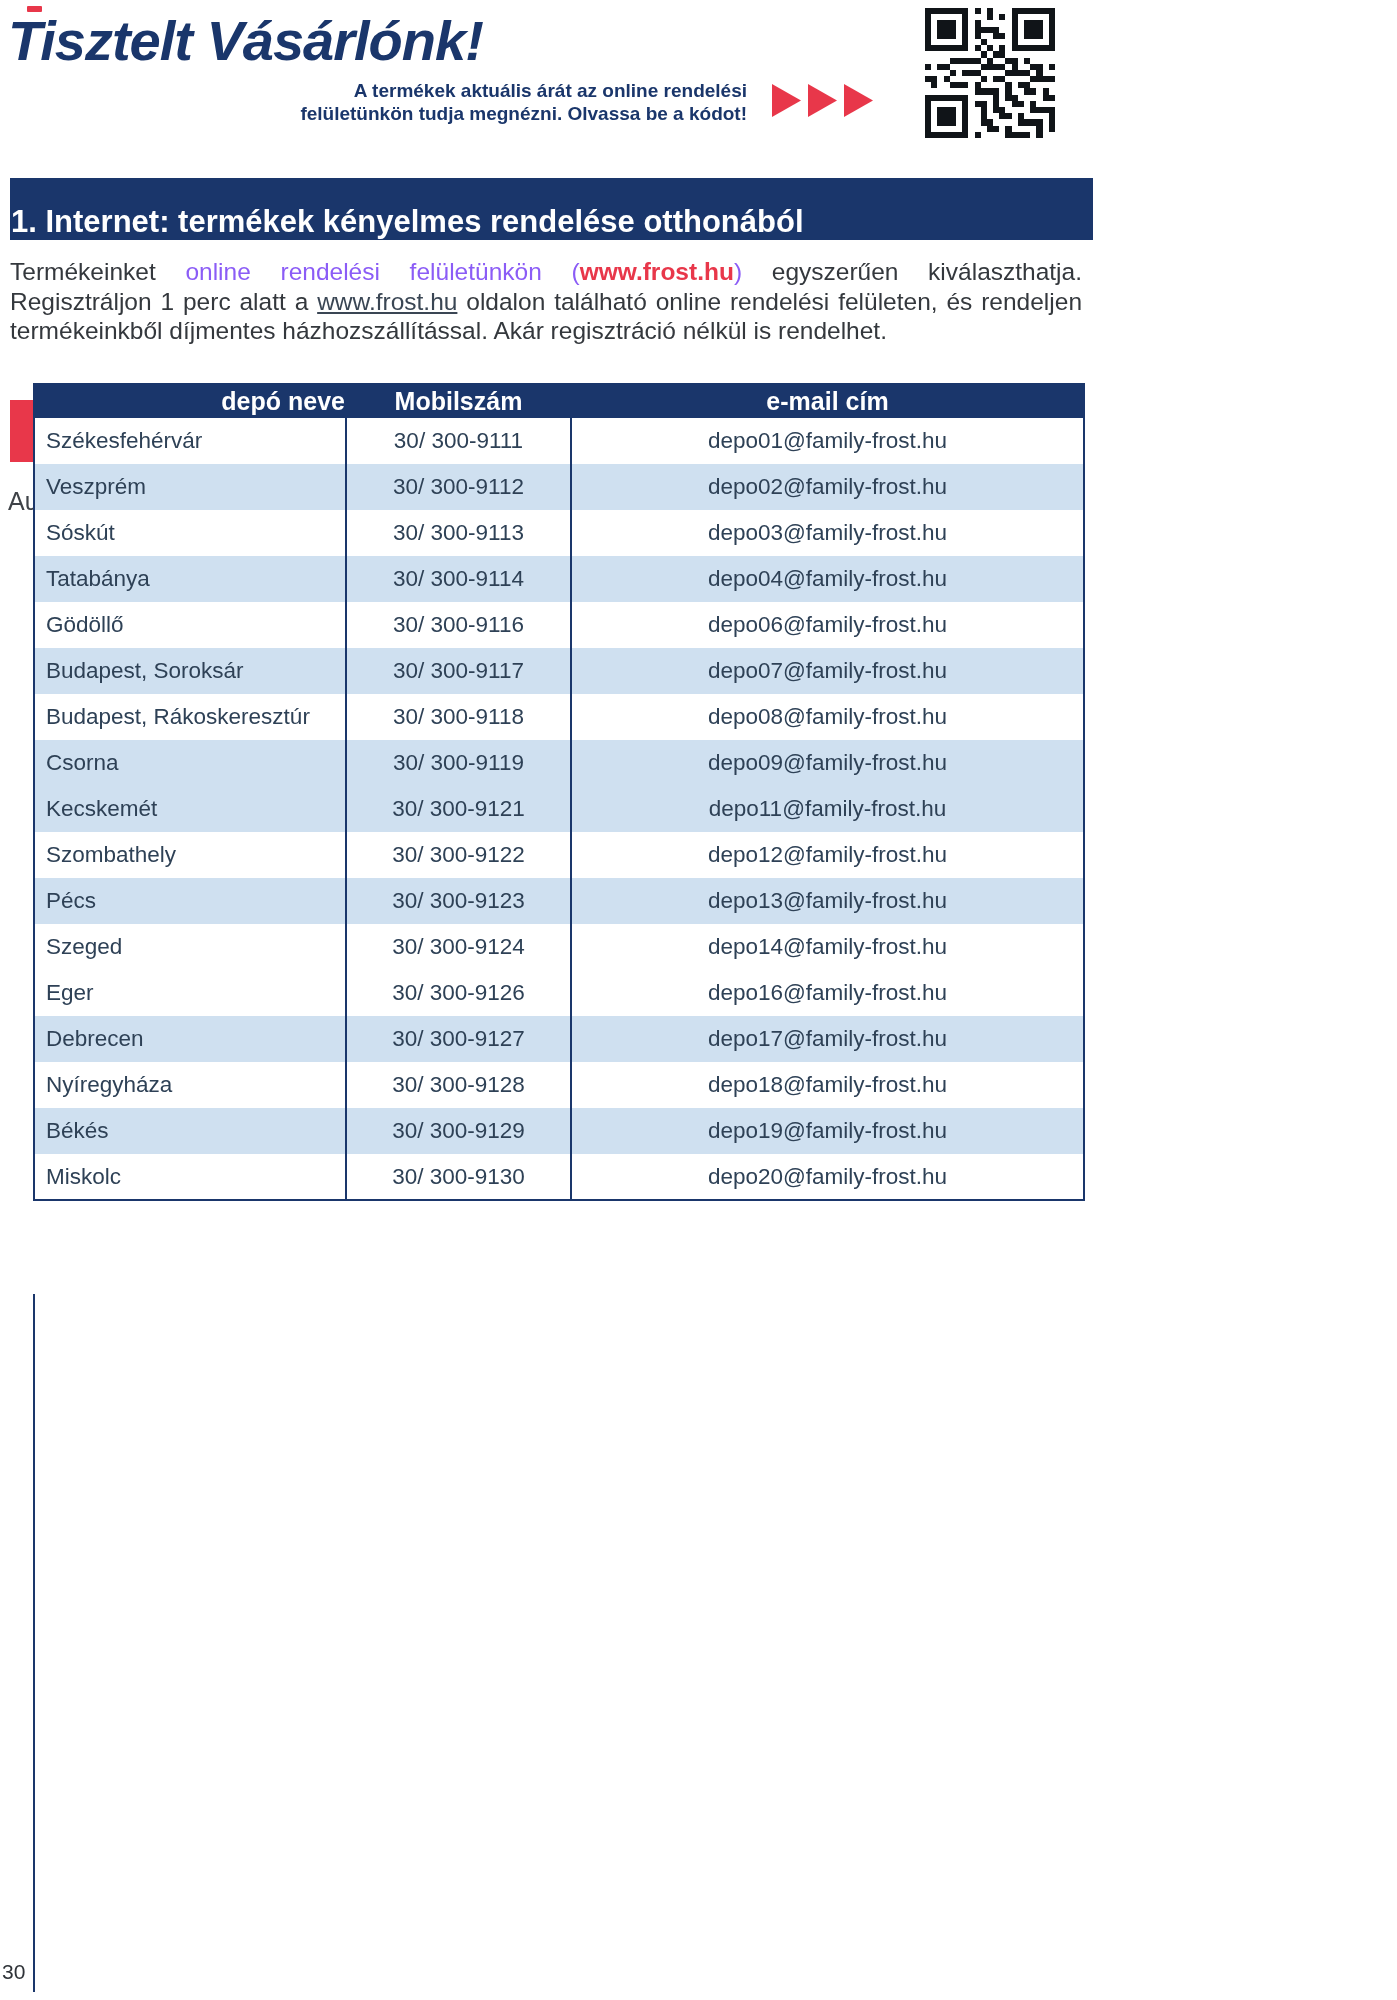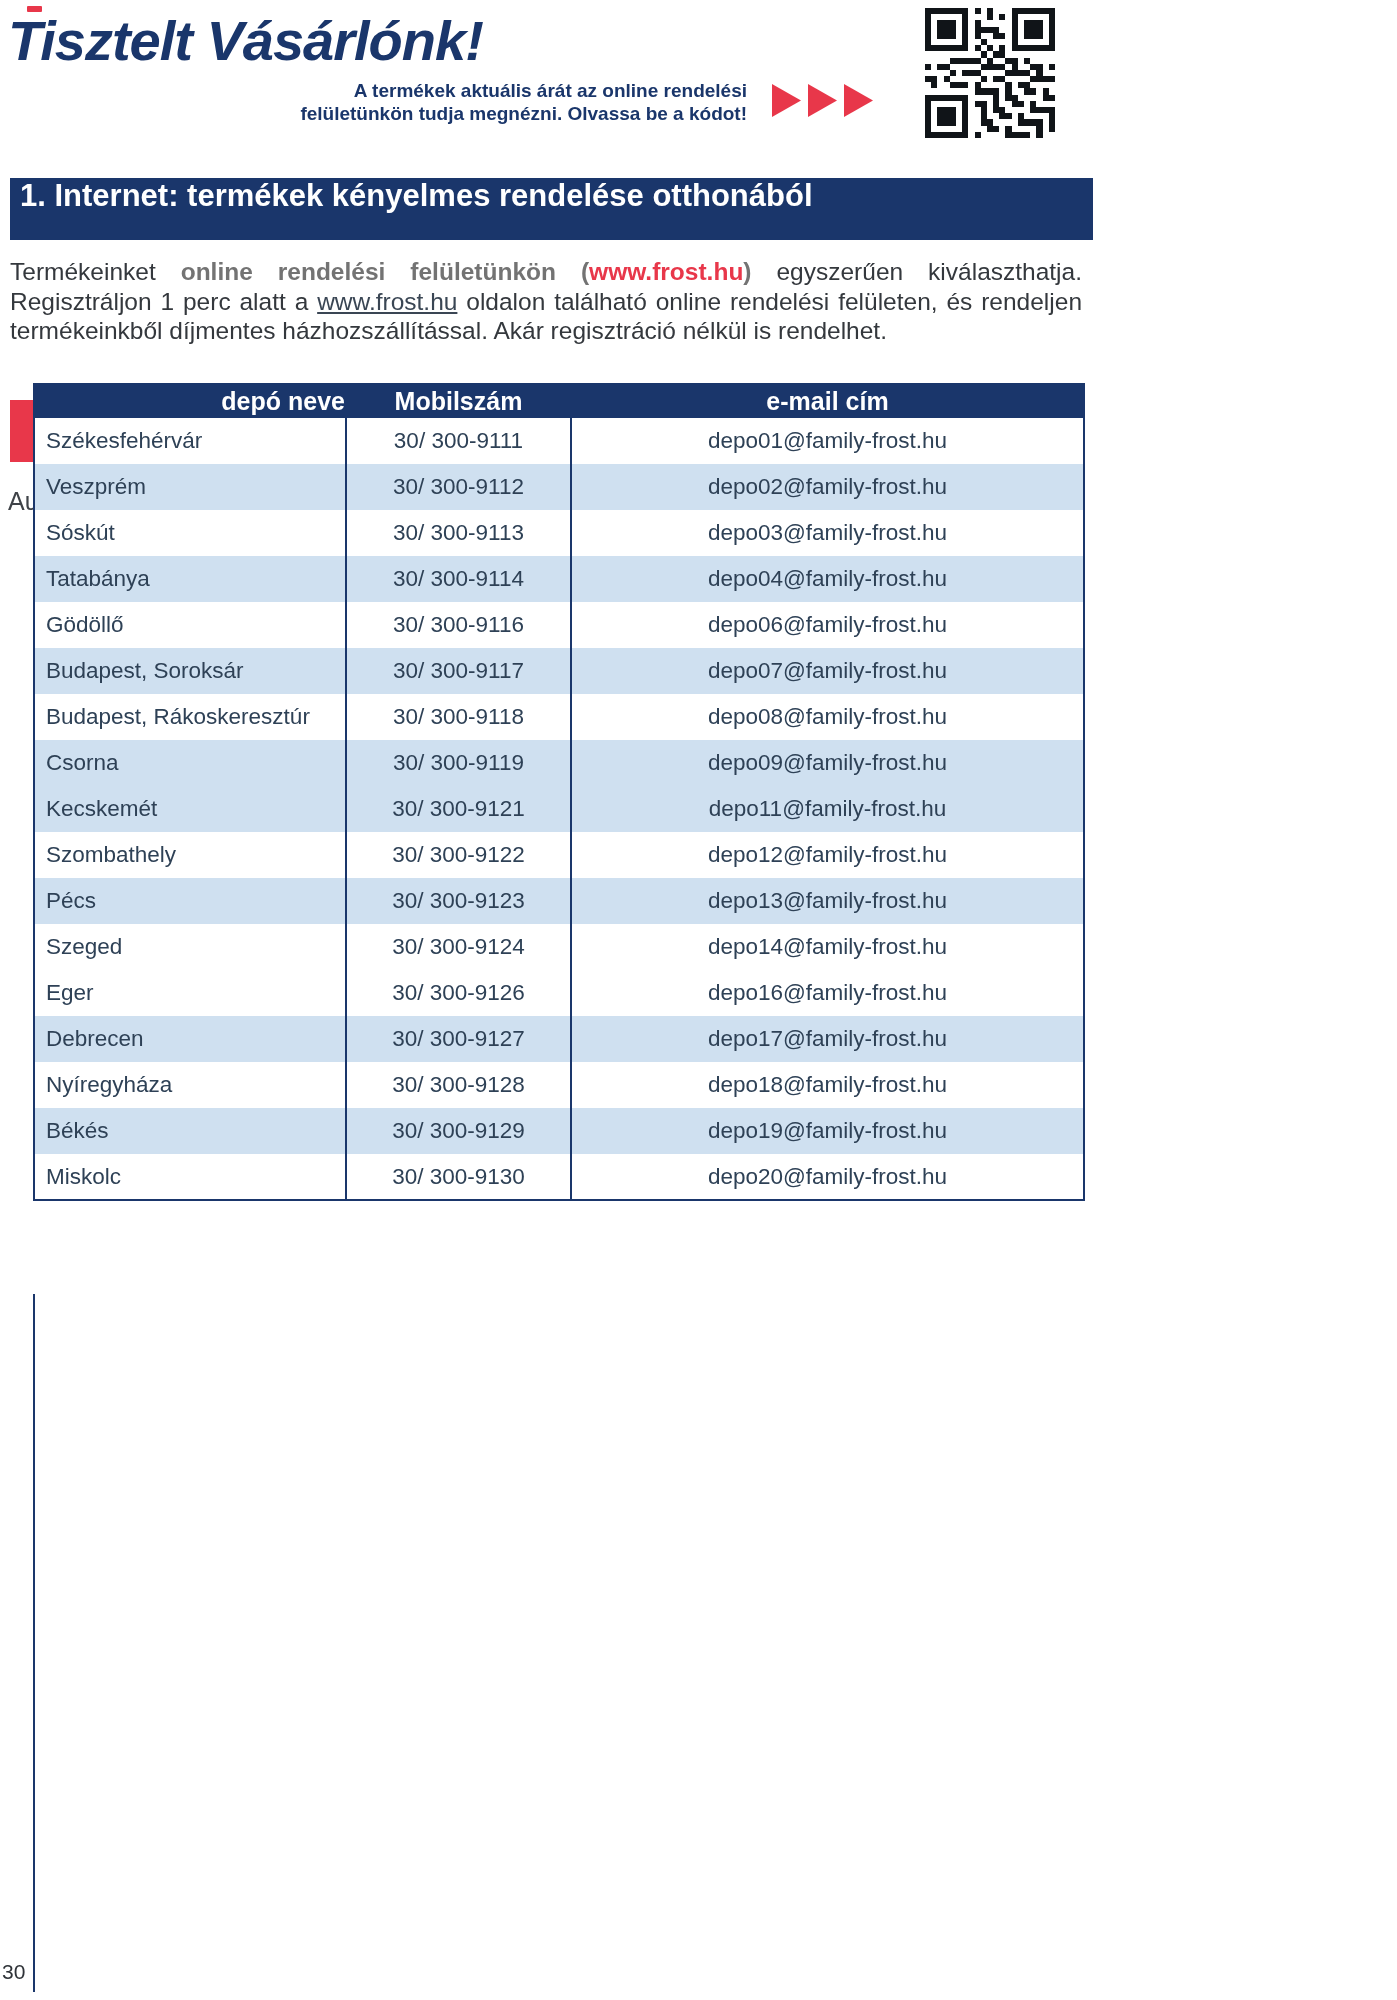--- a/index.html
+++ b/index.html
@@ -35,28 +35,28 @@
   .arrows{position:absolute;left:772px;top:84px;display:flex;gap:7px;}
   .arrow{width:29px;height:33px;background:var(--red);
     clip-path:polygon(0 0,100% 50%,0 100%);}
 
   .qr{position:absolute;left:925px;top:8px;width:130px;height:130px;background:#fff;}
   .qr svg{display:block;width:100%;height:100%;}
 
   .banner{
     position:absolute;left:10px;top:178px;width:1083px;height:62px;
     background:var(--navy);color:#fff;font-weight:bold;font-size:31px;
-    display:flex;align-items:flex-start;padding-left:10px;
+    display:flex;align-items:flex-end;padding-left:1px;
   }
 
   .intro{
     position:absolute;left:10px;top:257px;width:1072px;margin:0;
     font-size:24.5px;line-height:29.5px;color:var(--ink);text-align:justify;
   }
-  .intro .b{font-weight:bold;color:#737373;}
+  .intro .b{font-weight:normal;color:#8b5cf6;}
   .intro .red{color:var(--red);font-weight:bold;}
   .intro .link{color:#3a4654;text-decoration:underline;cursor:pointer;}
 
   .red-sliver{position:absolute;left:10px;top:400px;width:24px;height:62px;background:var(--red);z-index:1;}
   .partial-text{position:absolute;left:8px;top:487px;font-size:25px;color:#3f4348;z-index:1;}
 
   table.depots{
     position:absolute;left:33px;top:383px;width:1052px;z-index:2;
     border-collapse:collapse;background:#fff;table-layout:fixed;
     font-size:22.5px;color:var(--cell);

